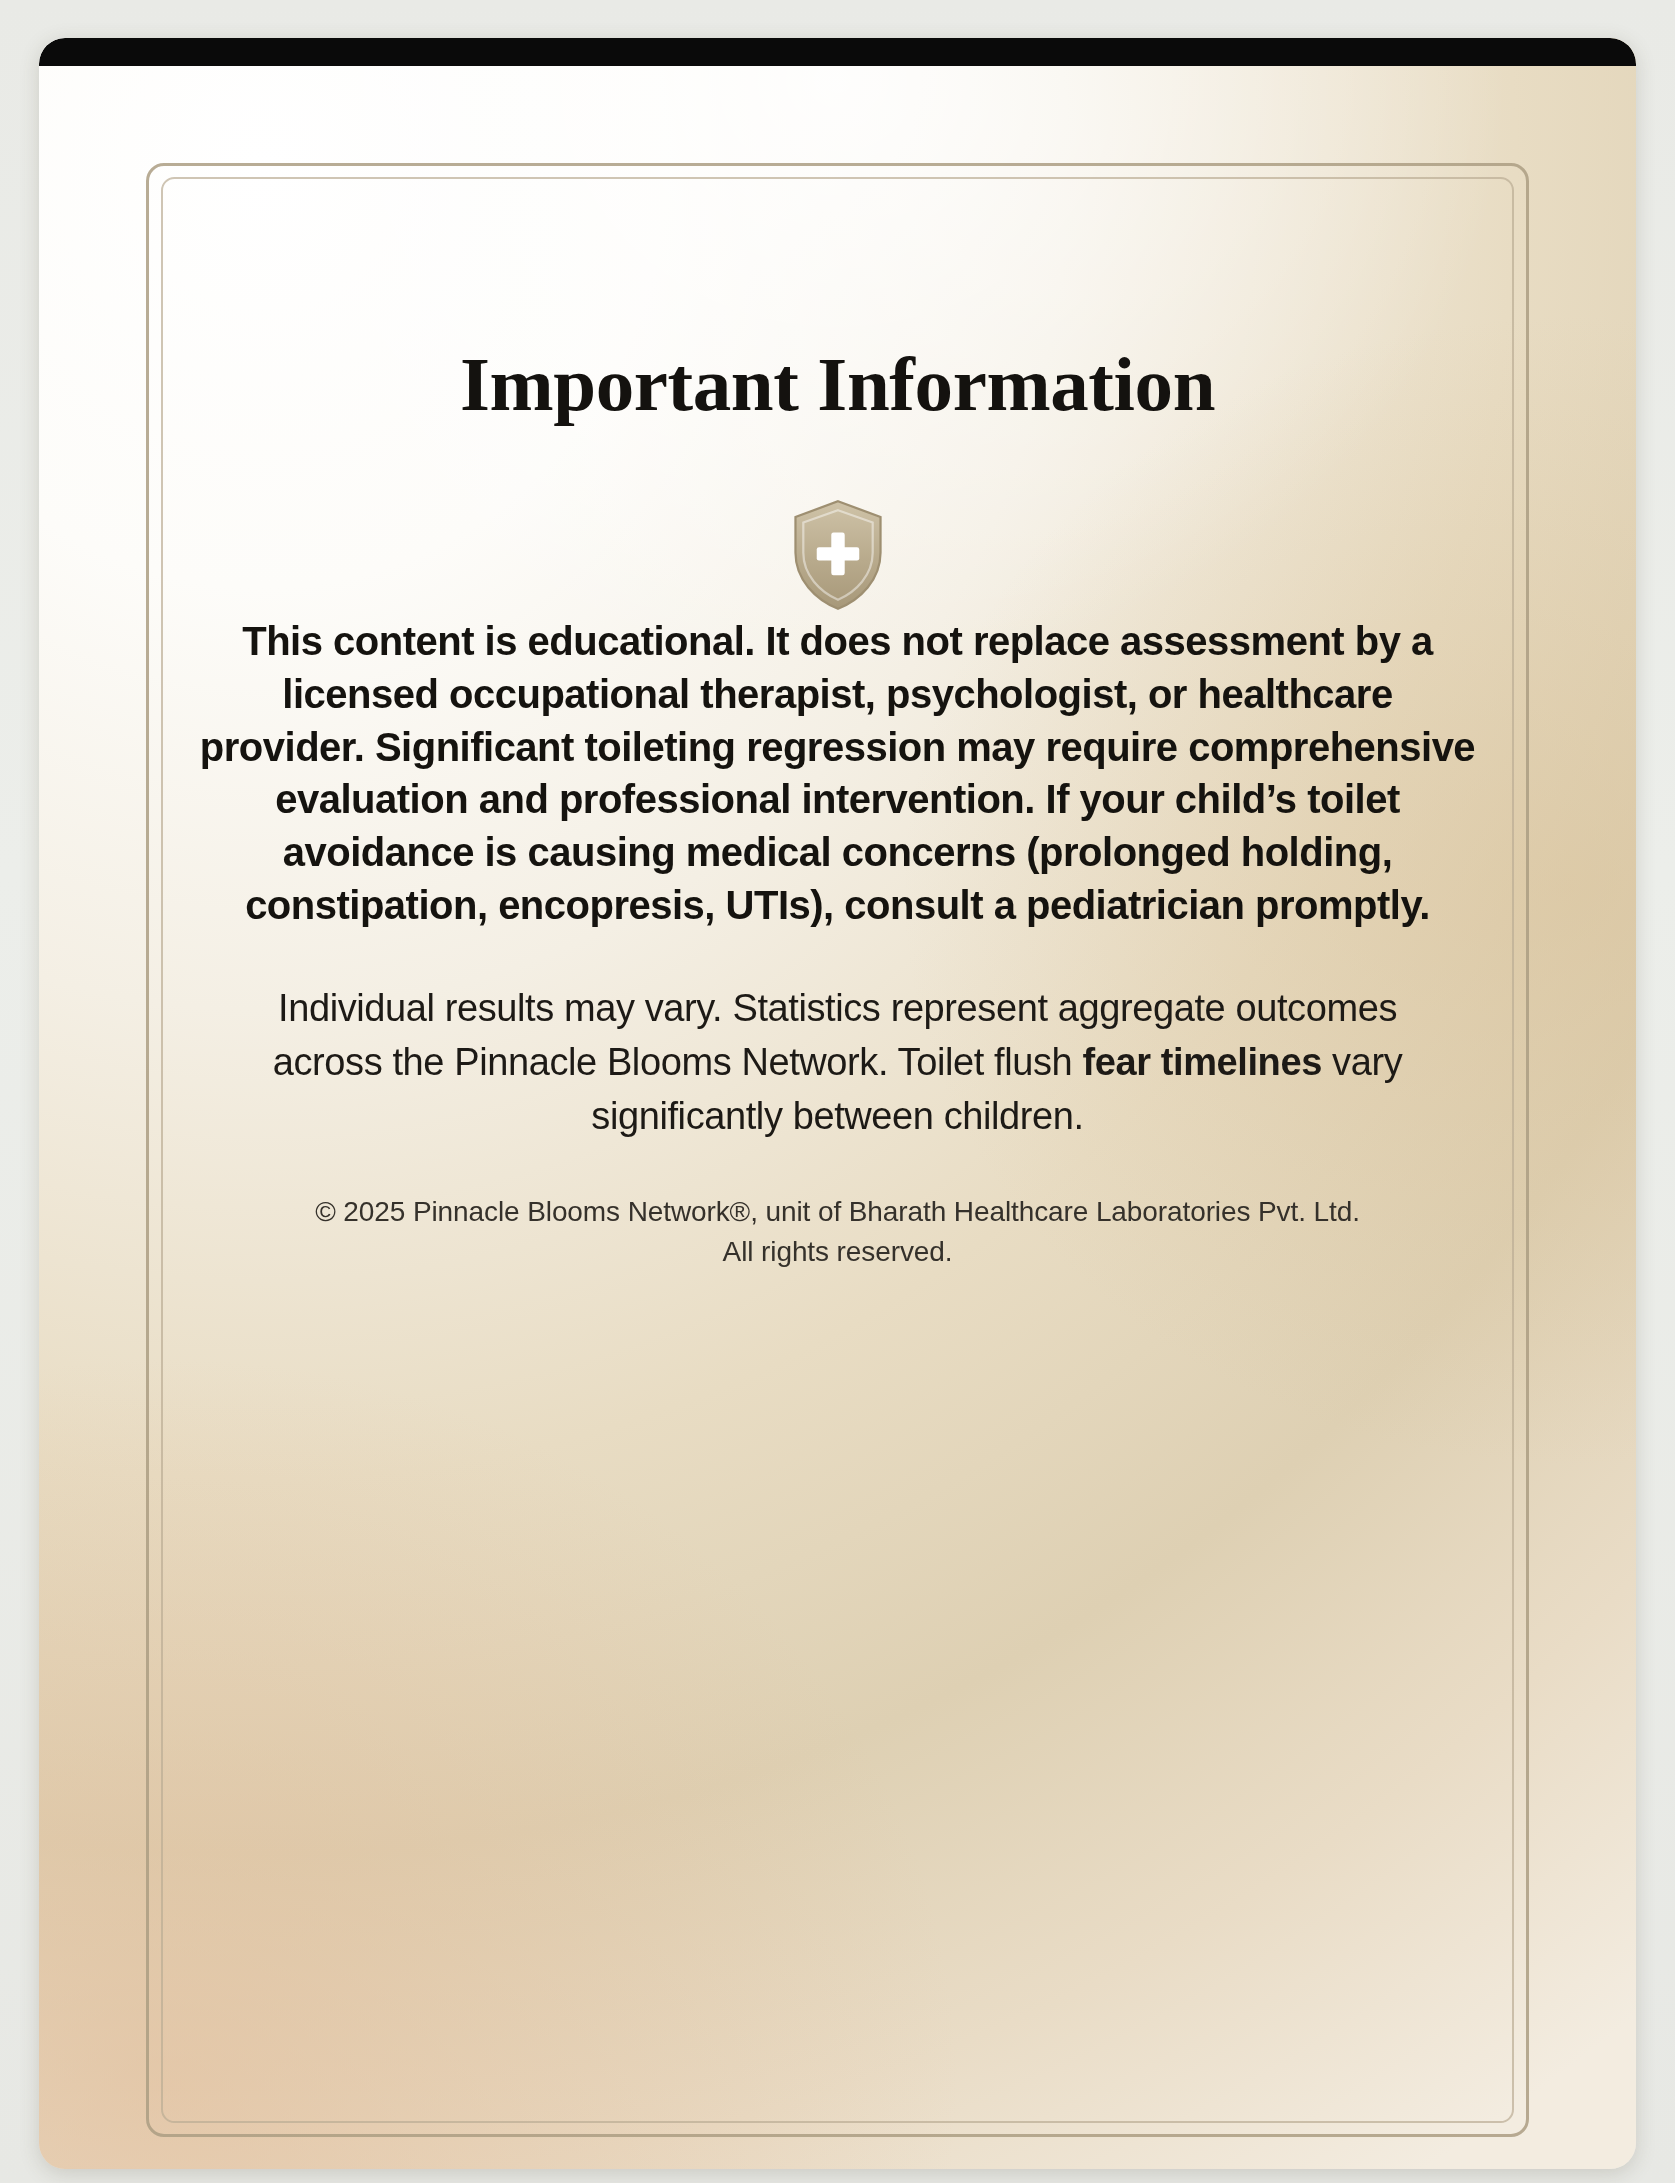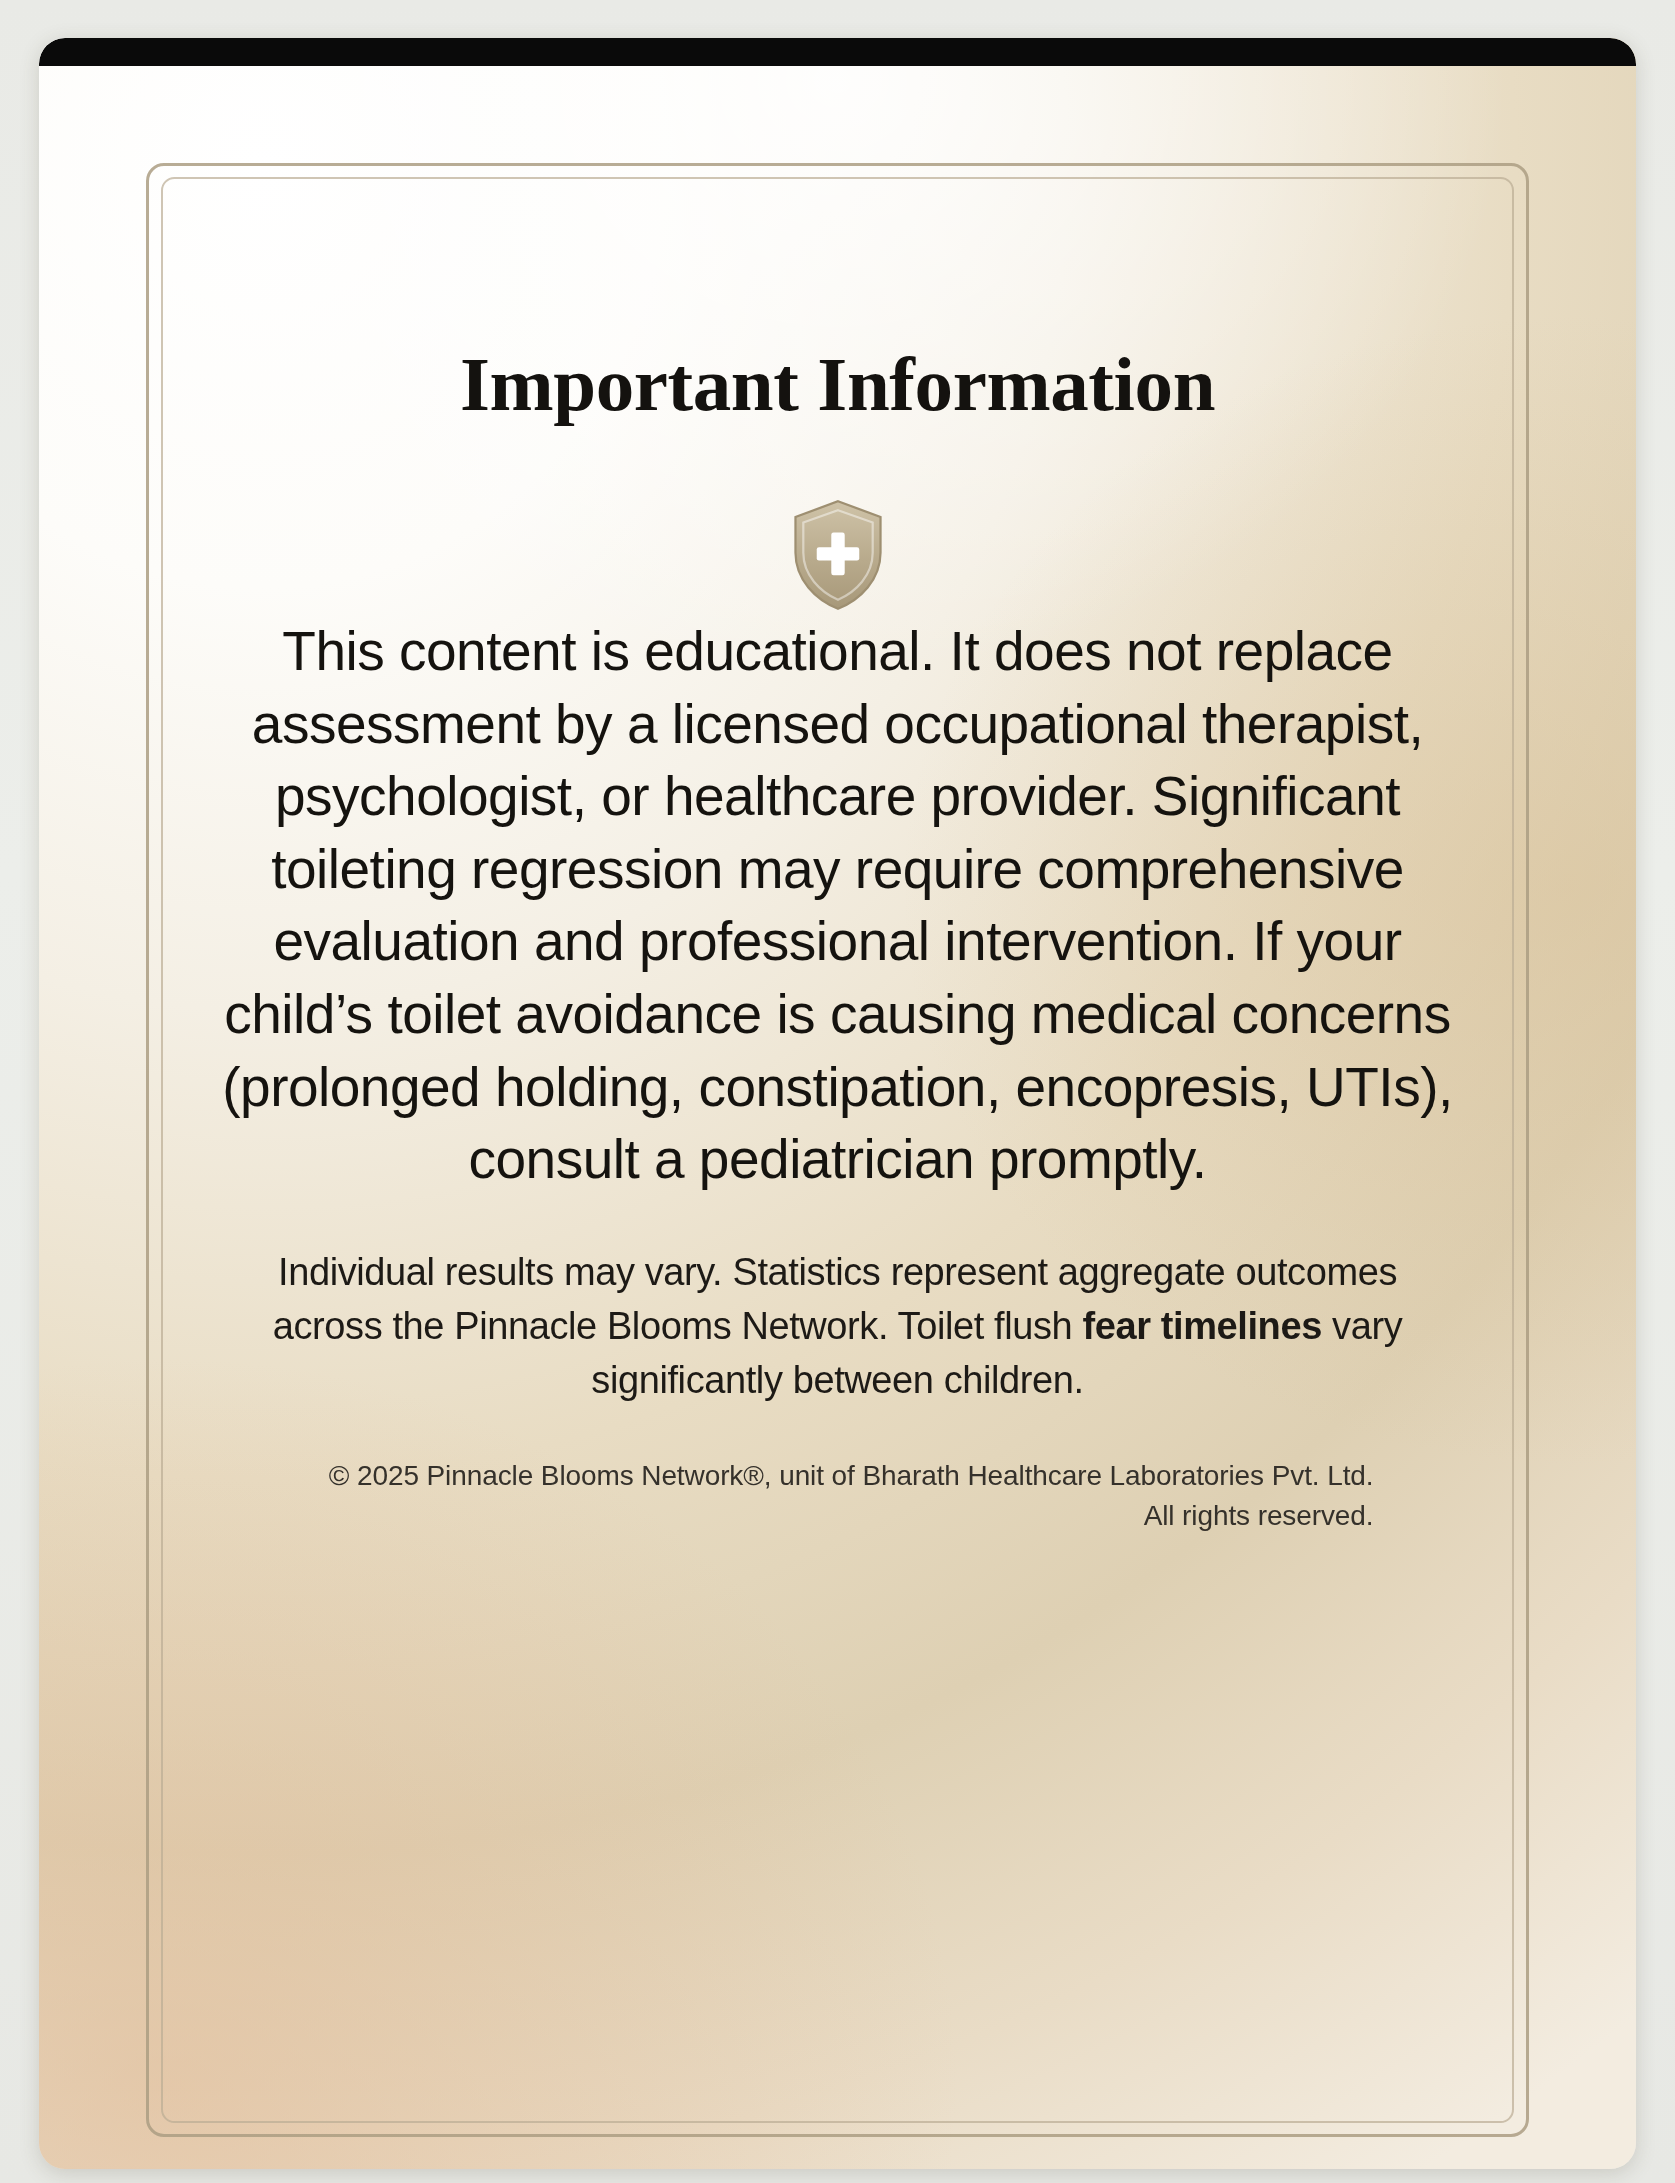--- a/index.html
+++ b/index.html
@@ -110,24 +110,24 @@
     margin-top: 71px;
     height: 121px;
     display: flex;
     align-items: center;
     justify-content: center;
   }
 
   .disclaimer {
     margin: 0;
     padding: 0 9.8px;
-    font-size: 55px;
+    font-size: 40px;
     line-height: 1.32;
     color: #15130f;
-    font-weight: 400;
+    font-weight: 700;
     letter-spacing: -0.5px;
   }
 
   .results {
     margin: 50px auto 0 auto;
     max-width: 1162px;
     font-size: 38px;
     line-height: 1.42;
     color: #1d1a16;
     letter-spacing: -0.4px;
@@ -135,21 +135,20 @@
   }
   .results b { font-weight: 700; }
 
   .copyright {
     margin: 48px auto 0 auto;
     max-width: 1072px;
     font-size: 28px;
     line-height: 1.45;
     color: #35312b;
     letter-spacing: -0.1px;
-    text-align: right;
   }
 </style>
 </head>
 <body>
 
 <div class="page">
 
   <div class="card">
 
     <div class="topbar"></div>

